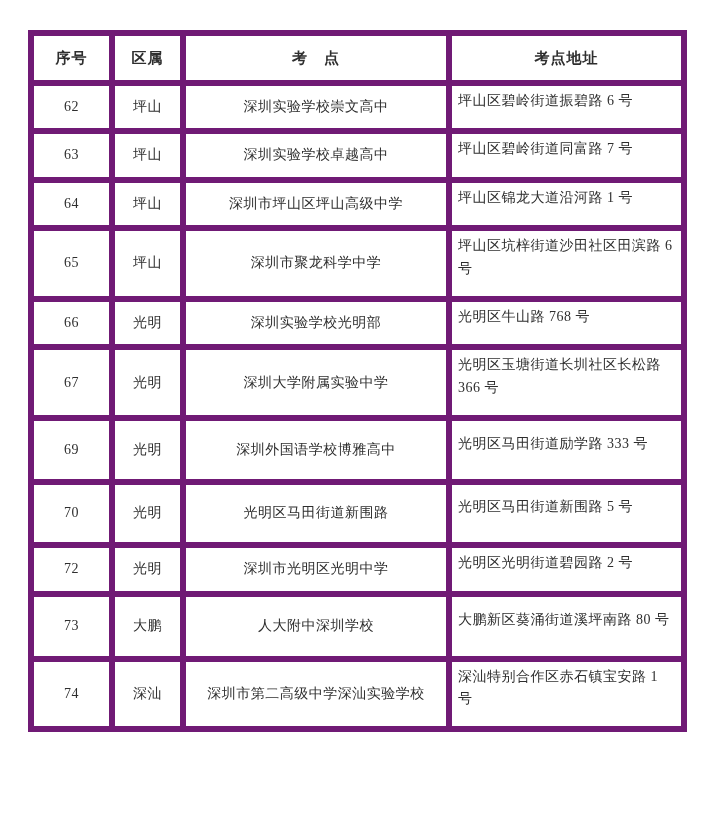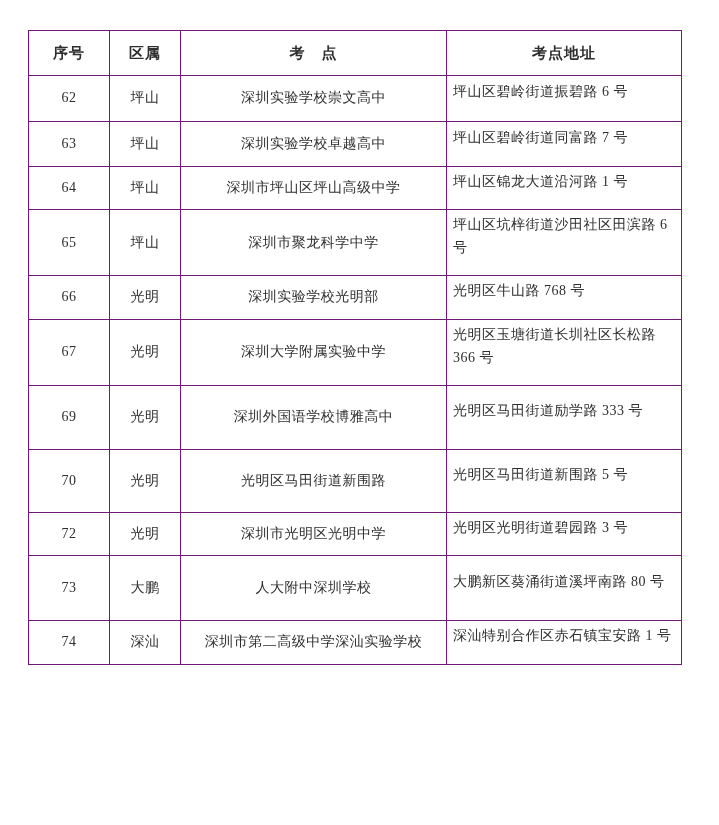--- a/index.html
+++ b/index.html
@@ -22,21 +22,21 @@
     border-collapse: collapse;
     table-layout: fixed;
   }
   .doc-table col.c-no       { width: 81px;  }
   .doc-table col.c-district { width: 71px;  }
   .doc-table col.c-site     { width: 266px; }
   .doc-table col.c-address  { width: 235px; }
 
   .doc-table th,
   .doc-table td {
-    border: 1px solid #701a75;
+    border: 6px solid #701a75;
     font-size: 14px;
     line-height: 1.6;
     vertical-align: middle;
     letter-spacing: 0.5px;
     padding: 4px 2px;
     text-align: center;
   }
   .doc-table thead th {
     font-weight: bold;
     font-size: 15px;
@@ -127,21 +127,21 @@
       <tr>
         <td class="no">70</td>
         <td class="district">光明</td>
         <td class="site">光明区马田街道新围路</td>
         <td class="address">光明区马田街道新围路 5 号</td>
       </tr>
       <tr>
         <td class="no">72</td>
         <td class="district">光明</td>
         <td class="site">深圳市光明区光明中学</td>
-        <td class="address">光明区光明街道碧园路 3 号</td>
+        <td class="address">光明区光明街道碧园路 2 号</td>
       </tr>
       <tr>
         <td class="no">73</td>
         <td class="district">大鹏</td>
         <td class="site">人大附中深圳学校</td>
         <td class="address">大鹏新区葵涌街道溪坪南路 80 号</td>
       </tr>
       <tr>
         <td class="no">74</td>
         <td class="district">深汕</td>

